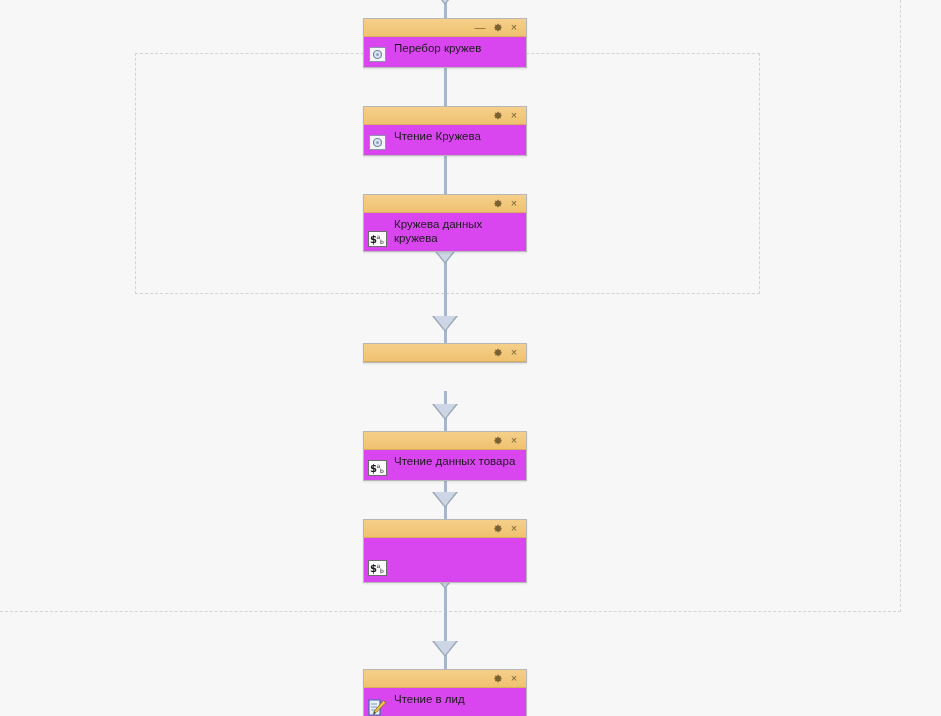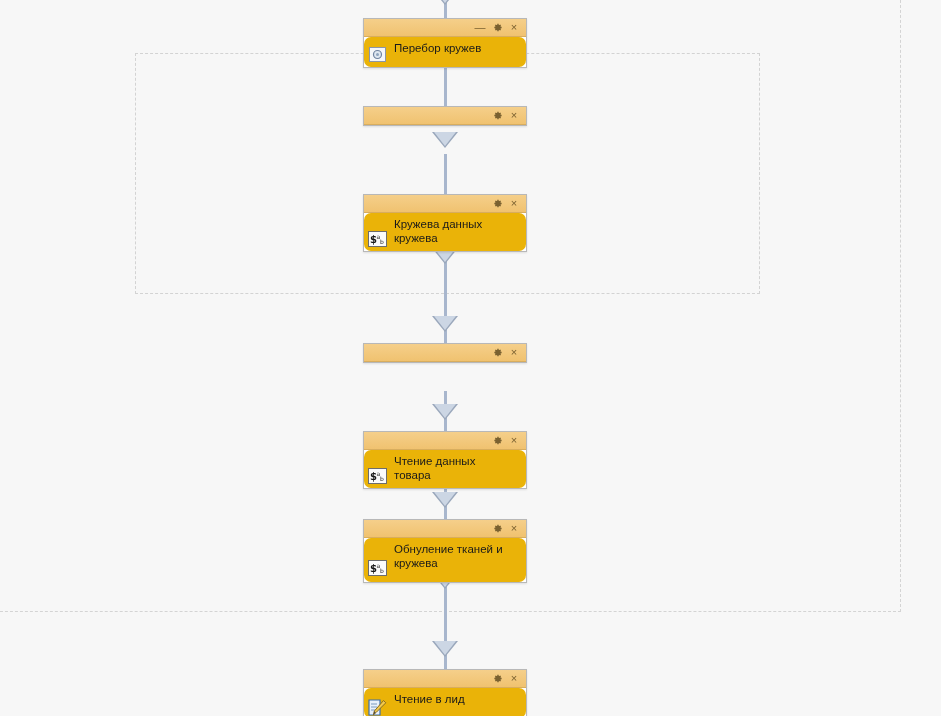--- a/index.html
+++ b/index.html
@@ -90,24 +90,23 @@
     justify-content: center;
     color: #7a6130;
     font-size: 11px;
     line-height: 1;
   }
   .hdr-btn svg { display: block; }
 
   .node-body {
     position: relative;
     min-height: 30px;
-    padding: 4px 14px 6px 30px;
-    box-sizing: border-box;
-    background: #eab308;
-    border-radius: 7px;
+    padding: 4px 6px 6px 30px;
+    box-sizing: border-box;
+    background: #d946ef;
   }
   .node-title {
     font-size: 11.5px;
     color: #1a1a1a;
     line-height: 13.5px;
     word-wrap: break-word;
     padding-top: 1px;
   }
   .node-icon {
     position: absolute;
@@ -215,20 +214,30 @@
   <div class="node" style="left:363px; top:106px;">
     <div class="node-header">
       <span class="hdr-btn">
         <svg width="11" height="11" viewBox="0 0 16 16">
           <path fill="#7a6130" d="M8 5.2A2.8 2.8 0 1 0 8 10.8 2.8 2.8 0 0 0 8 5.2zm0 4.2a1.4 1.4 0 1 1 0-2.8 1.4 1.4 0 0 1 0 2.8z"></path>
           <path fill="#7a6130" d="M14 7h-1.2a4.9 4.9 0 0 0-.5-1.2l.9-.9-1.4-1.4-.9.9A4.9 4.9 0 0 0 9.7 3.9V2.7H7.7v1.2a4.9 4.9 0 0 0-1.2.5l-.9-.9L4.2 4.9l.9.9a4.9 4.9 0 0 0-.5 1.2H3.4v2h1.2a4.9 4.9 0 0 0 .5 1.2l-.9.9 1.4 1.4.9-.9a4.9 4.9 0 0 0 1.2.5v1.2h2v-1.2a4.9 4.9 0 0 0 1.2-.5l.9.9 1.4-1.4-.9-.9a4.9 4.9 0 0 0 .5-1.2H14V7z"></path>
         </svg>
       </span>
       <span class="hdr-btn">×</span>
     </div>
+    <div class="node-body">
+      <div class="node-title">Чтение Кружева</div>
+      <span class="node-icon">
+        <svg width="17" height="15" viewBox="0 0 17 15">
+          <rect x="0.5" y="0.5" width="16" height="14" fill="#f4f6f9" stroke="#8a96a8"></rect>
+          <circle cx="8.5" cy="7.5" r="4" fill="#dde6f0" stroke="#6f83a0" stroke-width="1.2"></circle>
+          <circle cx="8.5" cy="7.5" r="1.5" fill="#8fa4bd"></circle>
+        </svg>
+      </span>
+    </div>
   </div>
 
   <div class="node" style="left:363px; top:194px;">
     <div class="node-header">
       <span class="hdr-btn">
         <svg width="11" height="11" viewBox="0 0 16 16">
           <path fill="#7a6130" d="M8 5.2A2.8 2.8 0 1 0 8 10.8 2.8 2.8 0 0 0 8 5.2zm0 4.2a1.4 1.4 0 1 1 0-2.8 1.4 1.4 0 0 1 0 2.8z"></path>
           <path fill="#7a6130" d="M14 7h-1.2a4.9 4.9 0 0 0-.5-1.2l.9-.9-1.4-1.4-.9.9A4.9 4.9 0 0 0 9.7 3.9V2.7H7.7v1.2a4.9 4.9 0 0 0-1.2.5l-.9-.9L4.2 4.9l.9.9a4.9 4.9 0 0 0-.5 1.2H3.4v2h1.2a4.9 4.9 0 0 0 .5 1.2l-.9.9 1.4 1.4.9-.9a4.9 4.9 0 0 0 1.2.5v1.2h2v-1.2a4.9 4.9 0 0 0 1.2-.5l.9.9 1.4-1.4-.9-.9a4.9 4.9 0 0 0 .5-1.2H14V7z"></path>
         </svg>
       </span>
@@ -286,21 +295,20 @@
     <div class="node-header">
       <span class="hdr-btn">
         <svg width="11" height="11" viewBox="0 0 16 16">
           <path fill="#7a6130" d="M8 5.2A2.8 2.8 0 1 0 8 10.8 2.8 2.8 0 0 0 8 5.2zm0 4.2a1.4 1.4 0 1 1 0-2.8 1.4 1.4 0 0 1 0 2.8z"></path>
           <path fill="#7a6130" d="M14 7h-1.2a4.9 4.9 0 0 0-.5-1.2l.9-.9-1.4-1.4-.9.9A4.9 4.9 0 0 0 9.7 3.9V2.7H7.7v1.2a4.9 4.9 0 0 0-1.2.5l-.9-.9L4.2 4.9l.9.9a4.9 4.9 0 0 0-.5 1.2H3.4v2h1.2a4.9 4.9 0 0 0 .5 1.2l-.9.9 1.4 1.4.9-.9a4.9 4.9 0 0 0 1.2.5v1.2h2v-1.2a4.9 4.9 0 0 0 1.2-.5l.9.9 1.4-1.4-.9-.9a4.9 4.9 0 0 0 .5-1.2H14V7z"></path>
         </svg>
       </span>
       <span class="hdr-btn">×</span>
     </div>
     <div class="node-body" style="min-height:44px;">
-      <div class="node-title">Обнуление тканей и кружева</div>
       <span class="node-icon" style="bottom:auto; top:21px;">
         <svg width="19" height="16" viewBox="0 0 19 16">
           <rect x="0.5" y="0.5" width="18" height="15" fill="#fbfbfb" stroke="#6d6d6d"></rect>
           <text x="2" y="12" font-family="DejaVu Sans, sans-serif" font-size="10" font-weight="bold" fill="#1a1a1a">$</text>
           <text x="8.5" y="8" font-family="DejaVu Sans, sans-serif" font-size="6" fill="#1a1a1a">a</text>
           <text x="12" y="13" font-family="DejaVu Sans, sans-serif" font-size="6" fill="#1a1a1a">b</text>
         </svg>
       </span>
     </div>
   </div>

